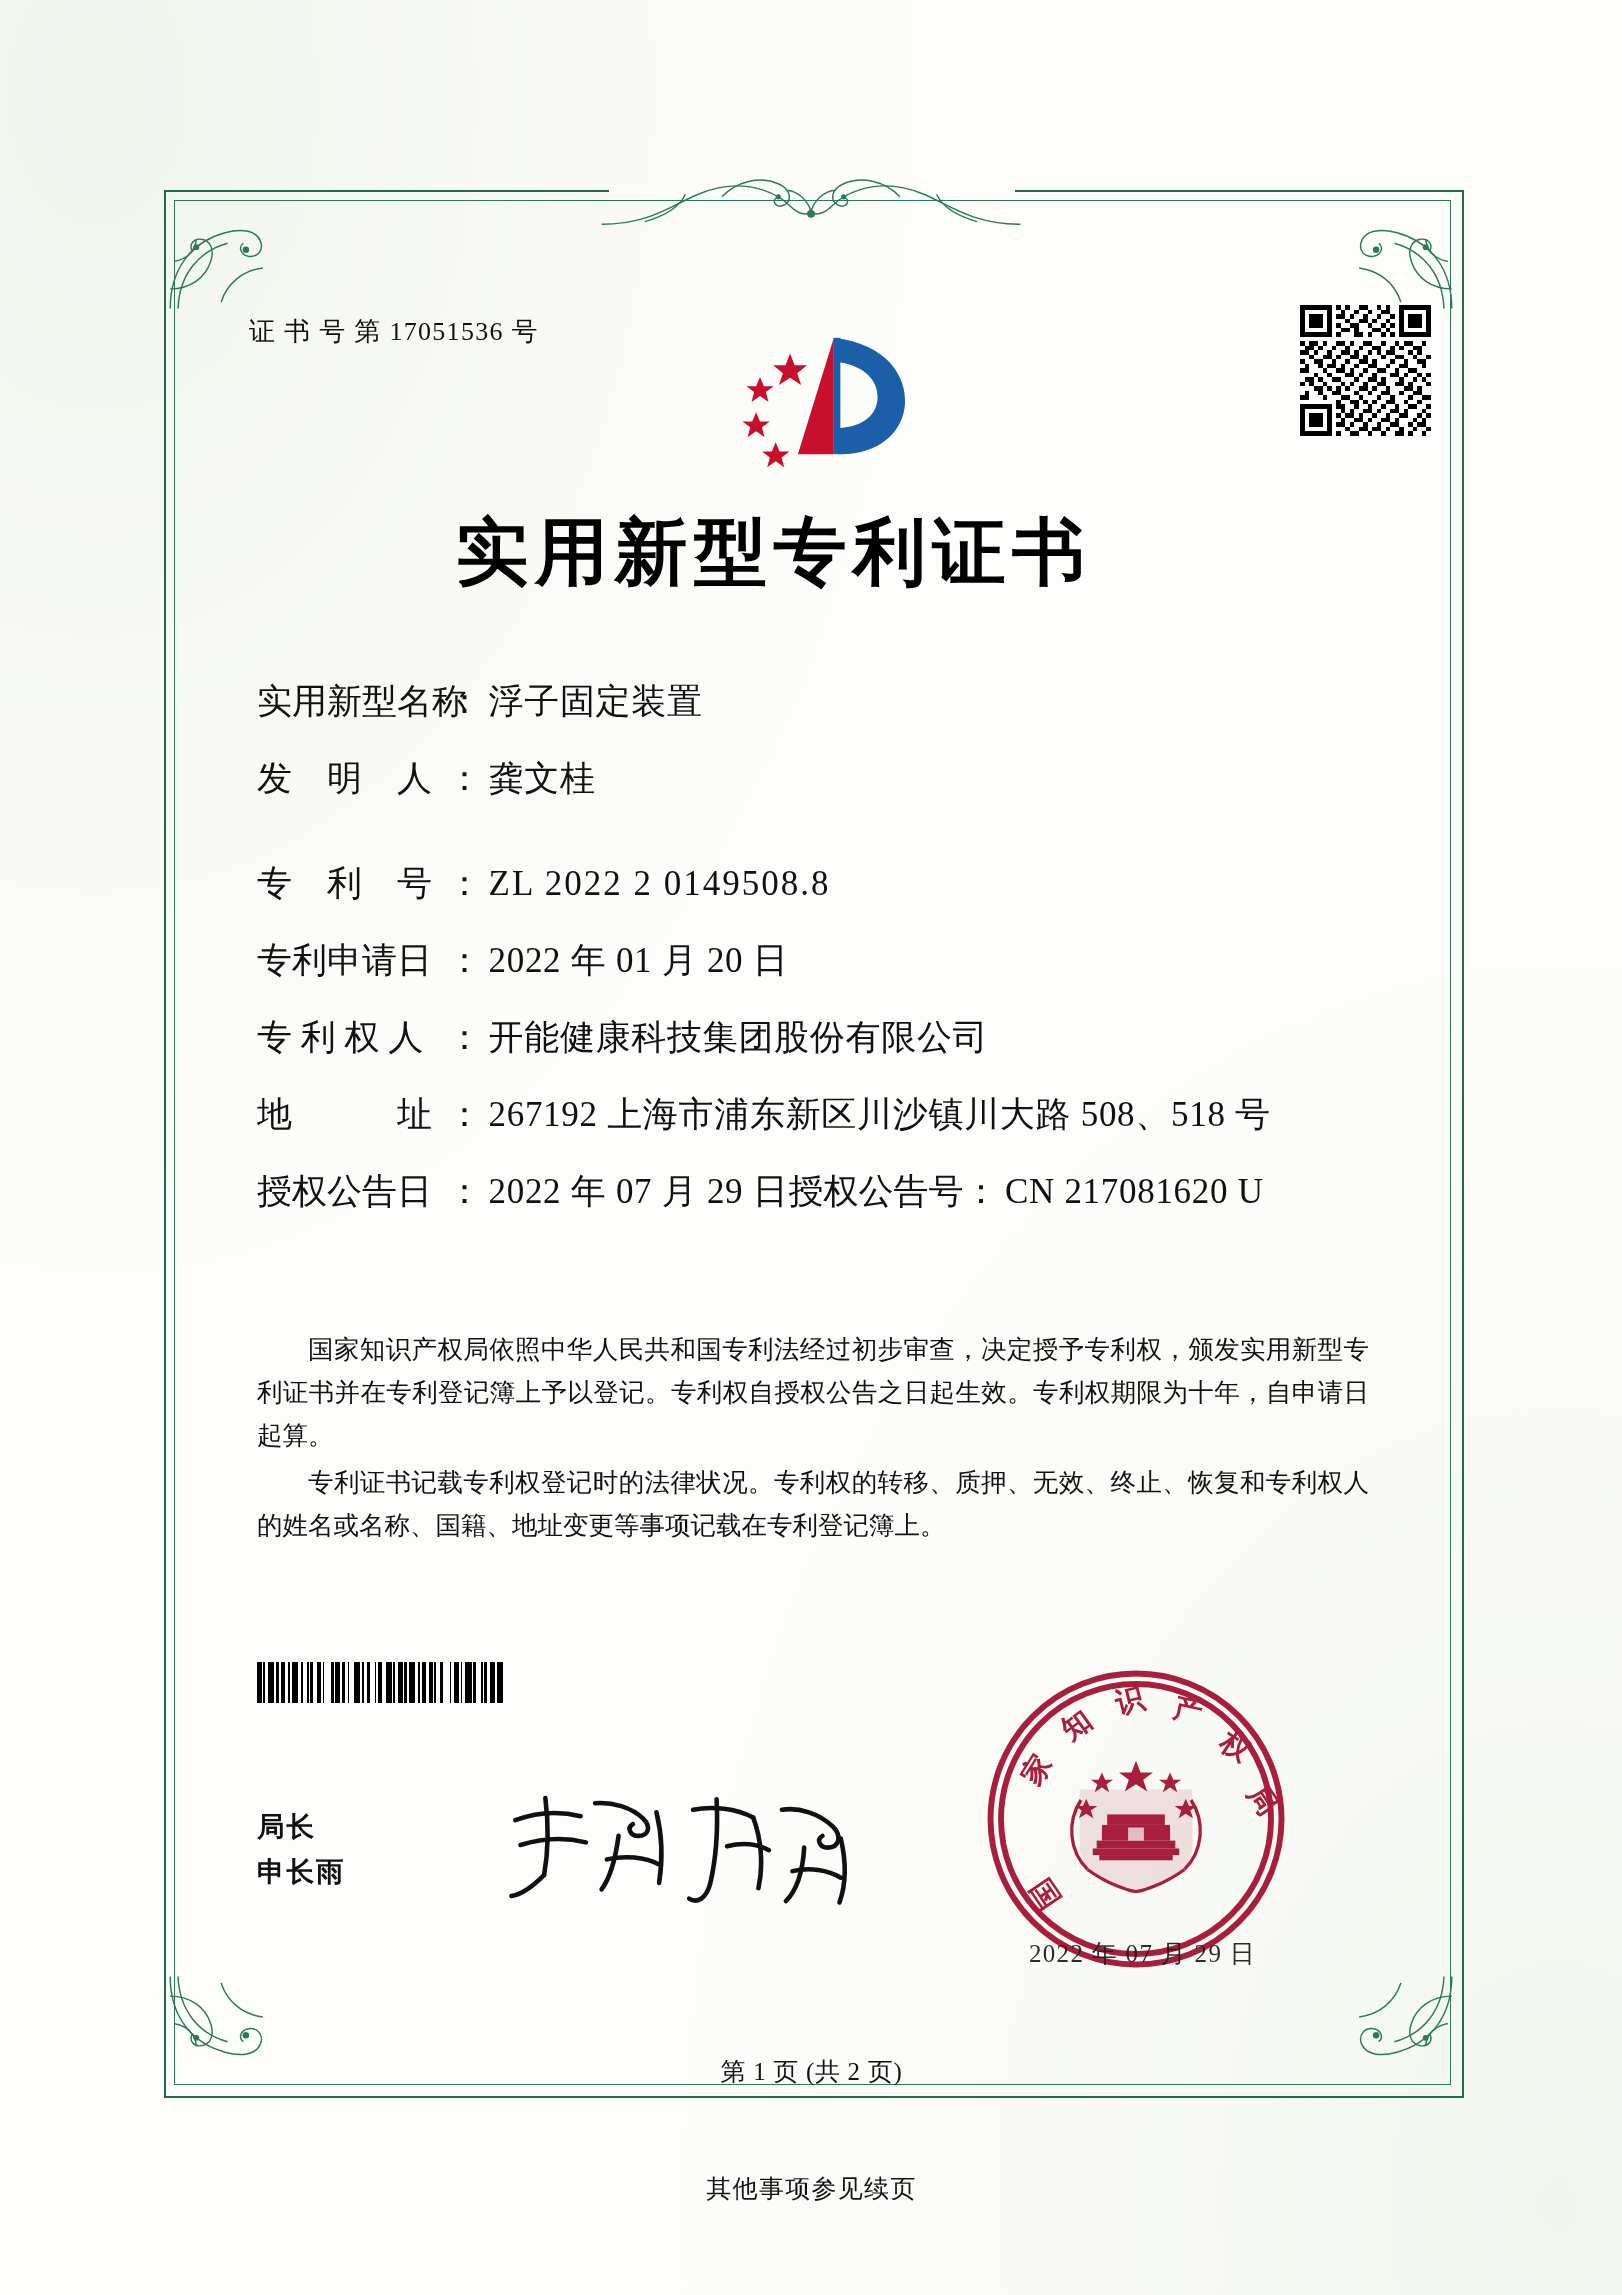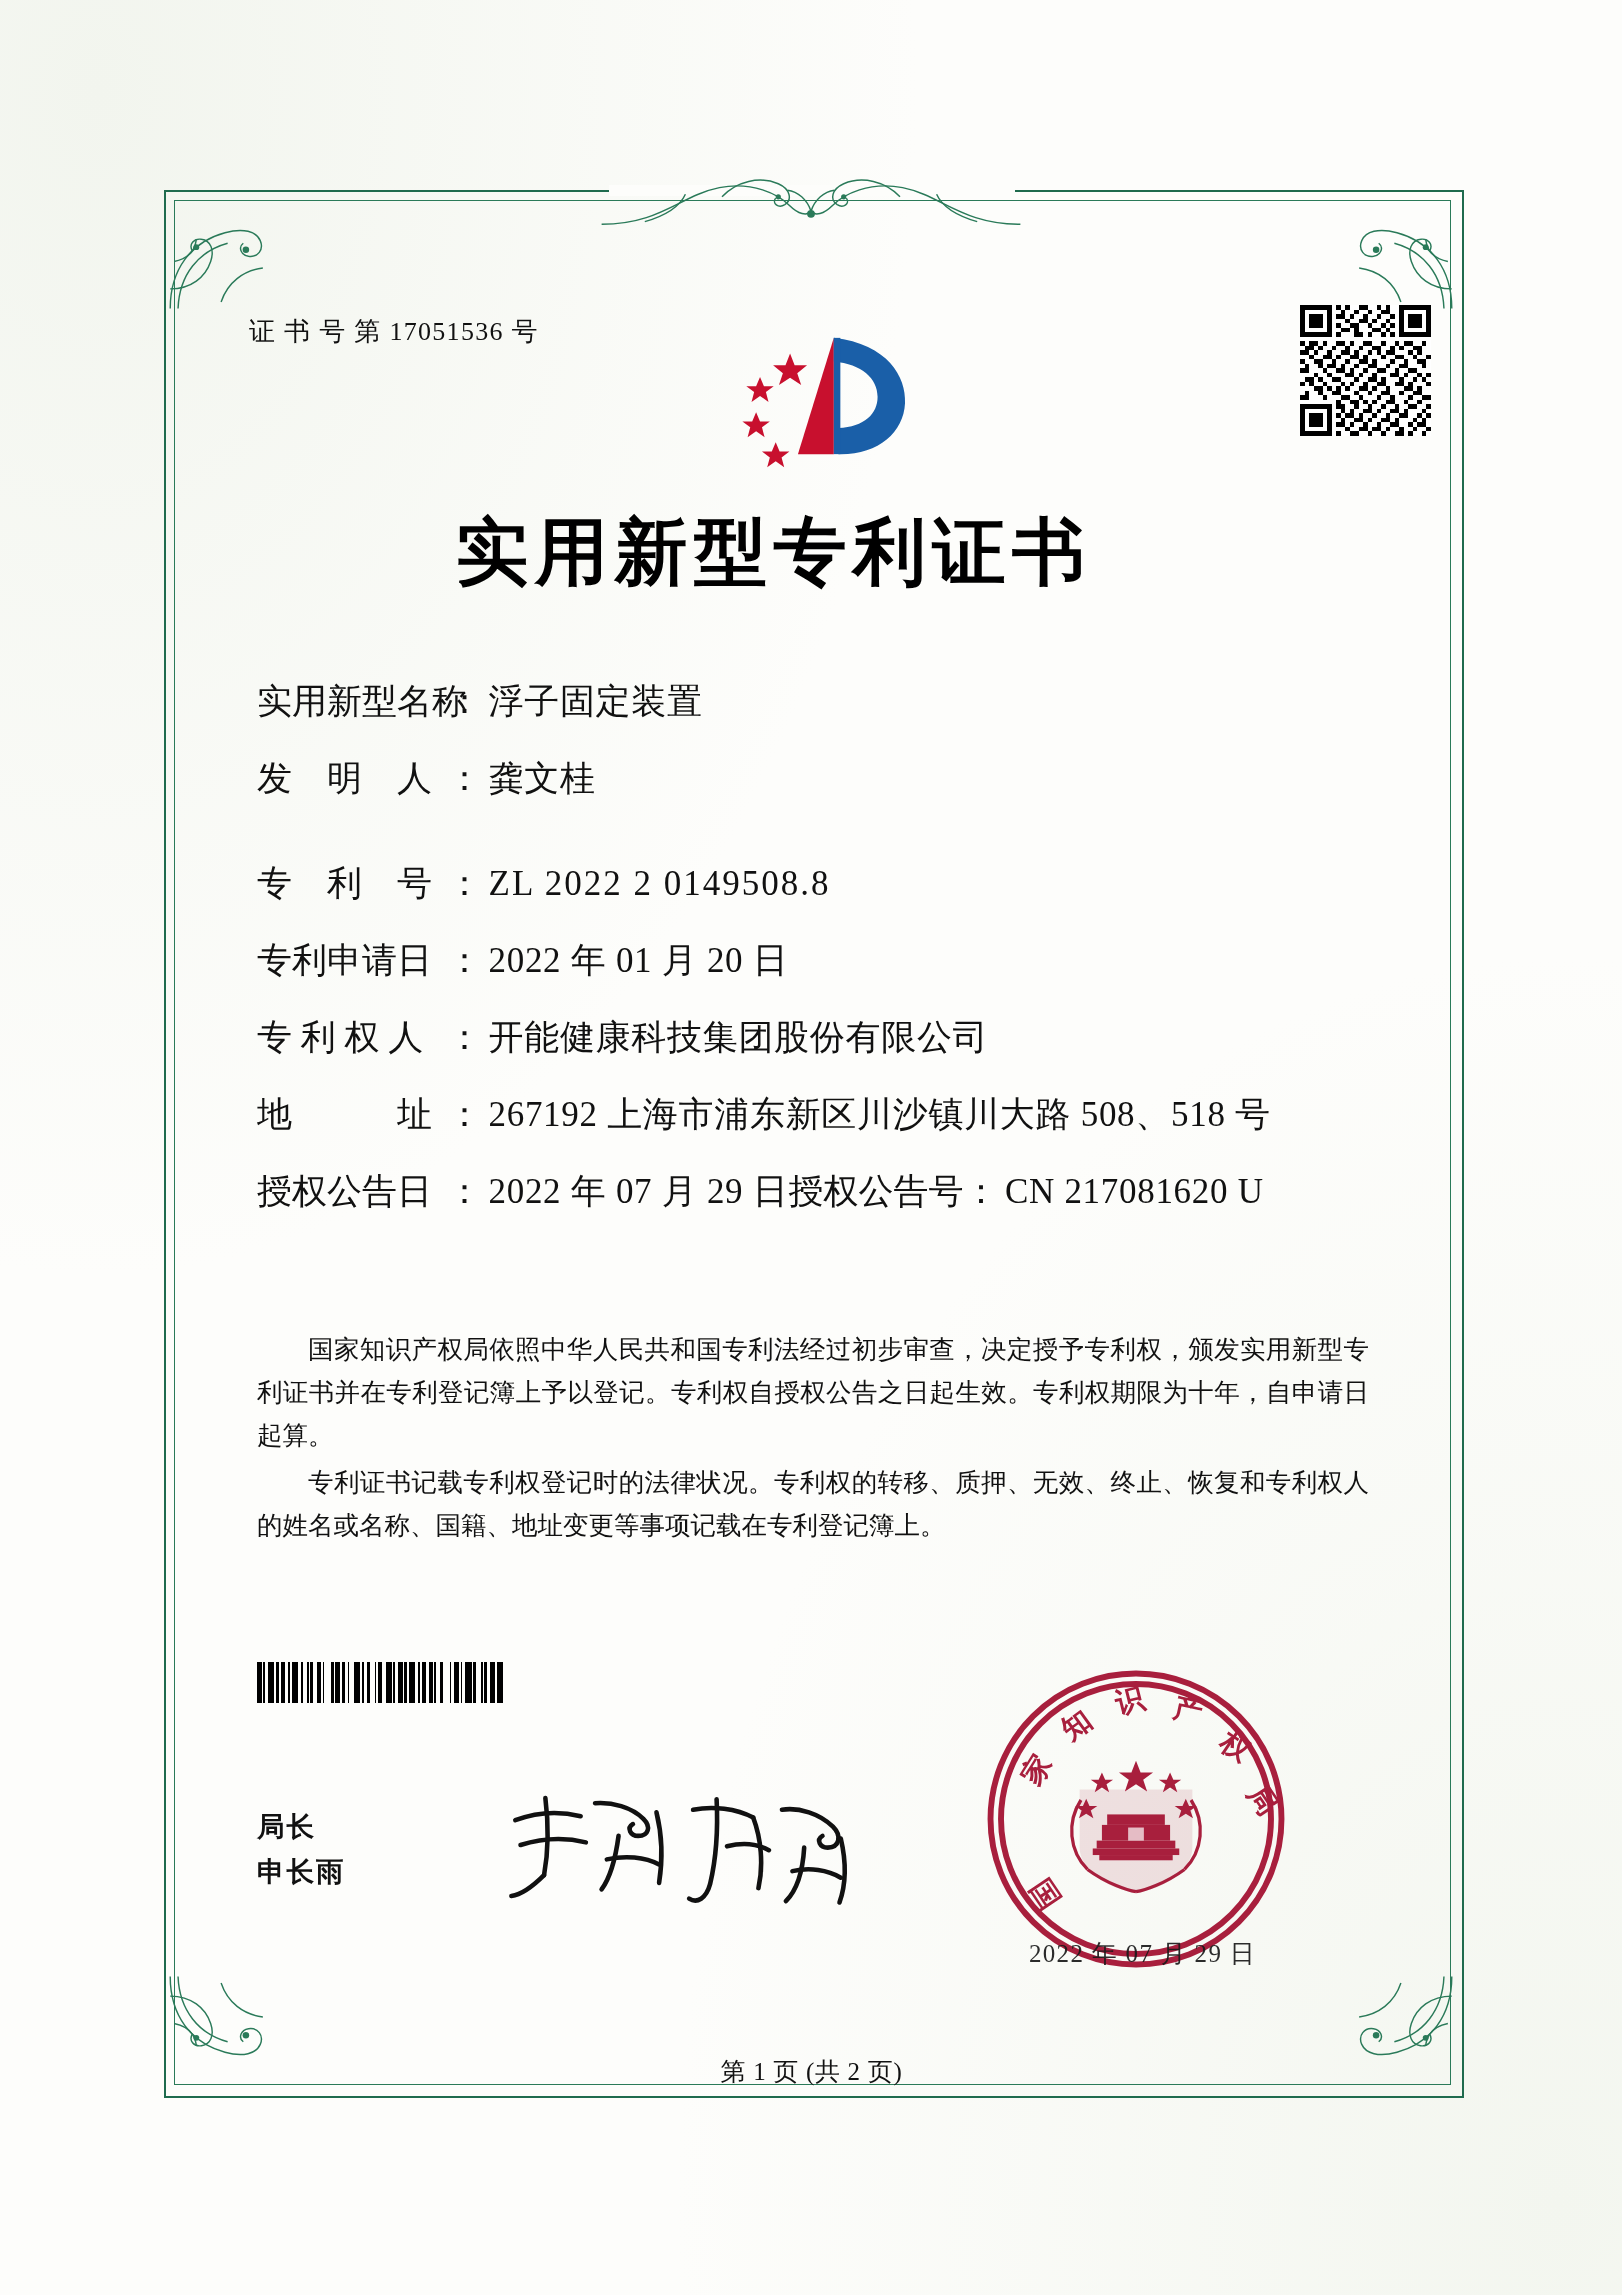--- a/index.html
+++ b/index.html
@@ -772,15 +772,16 @@
         <text transform="translate(290,78) rotate(12)">产</text>
         <text transform="translate(360,124) rotate(34)">权</text>
         <text transform="translate(404,196) rotate(56)">局</text>
         <text transform="translate(72,340) rotate(56)">国</text>
       </g>
     </svg>
   </div>
   <div class="seal-date">2022 年 07 月 29 日</div>
 
   <div class="page-num">第 1 页 (共 2 页)</div>
+  <div class="footer-note">其他事项参见续页</div>
 
 </div>
 
 
 </body></html>

